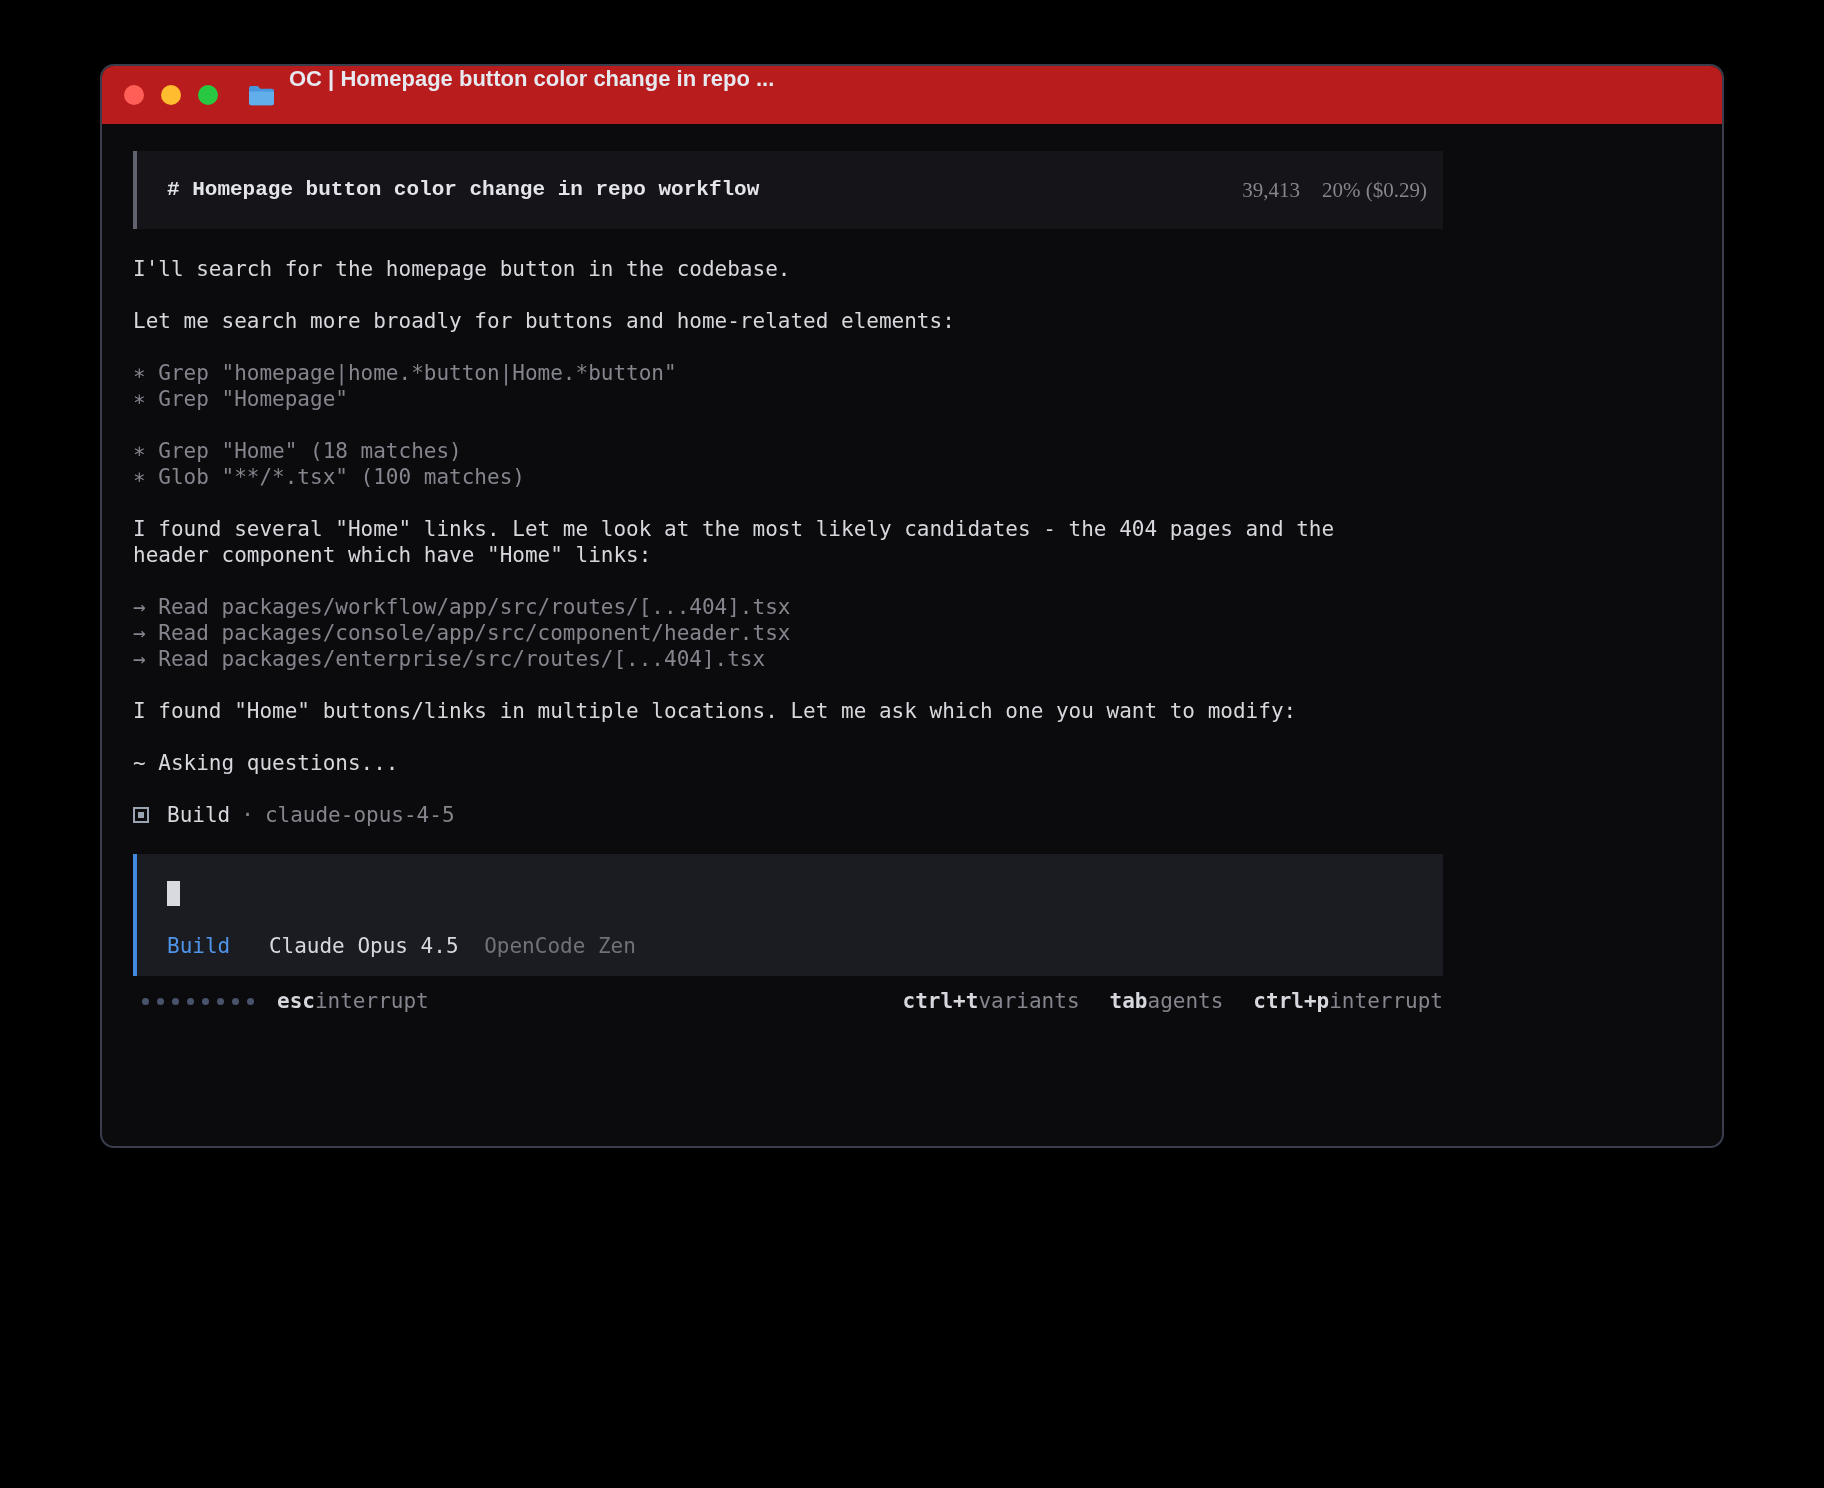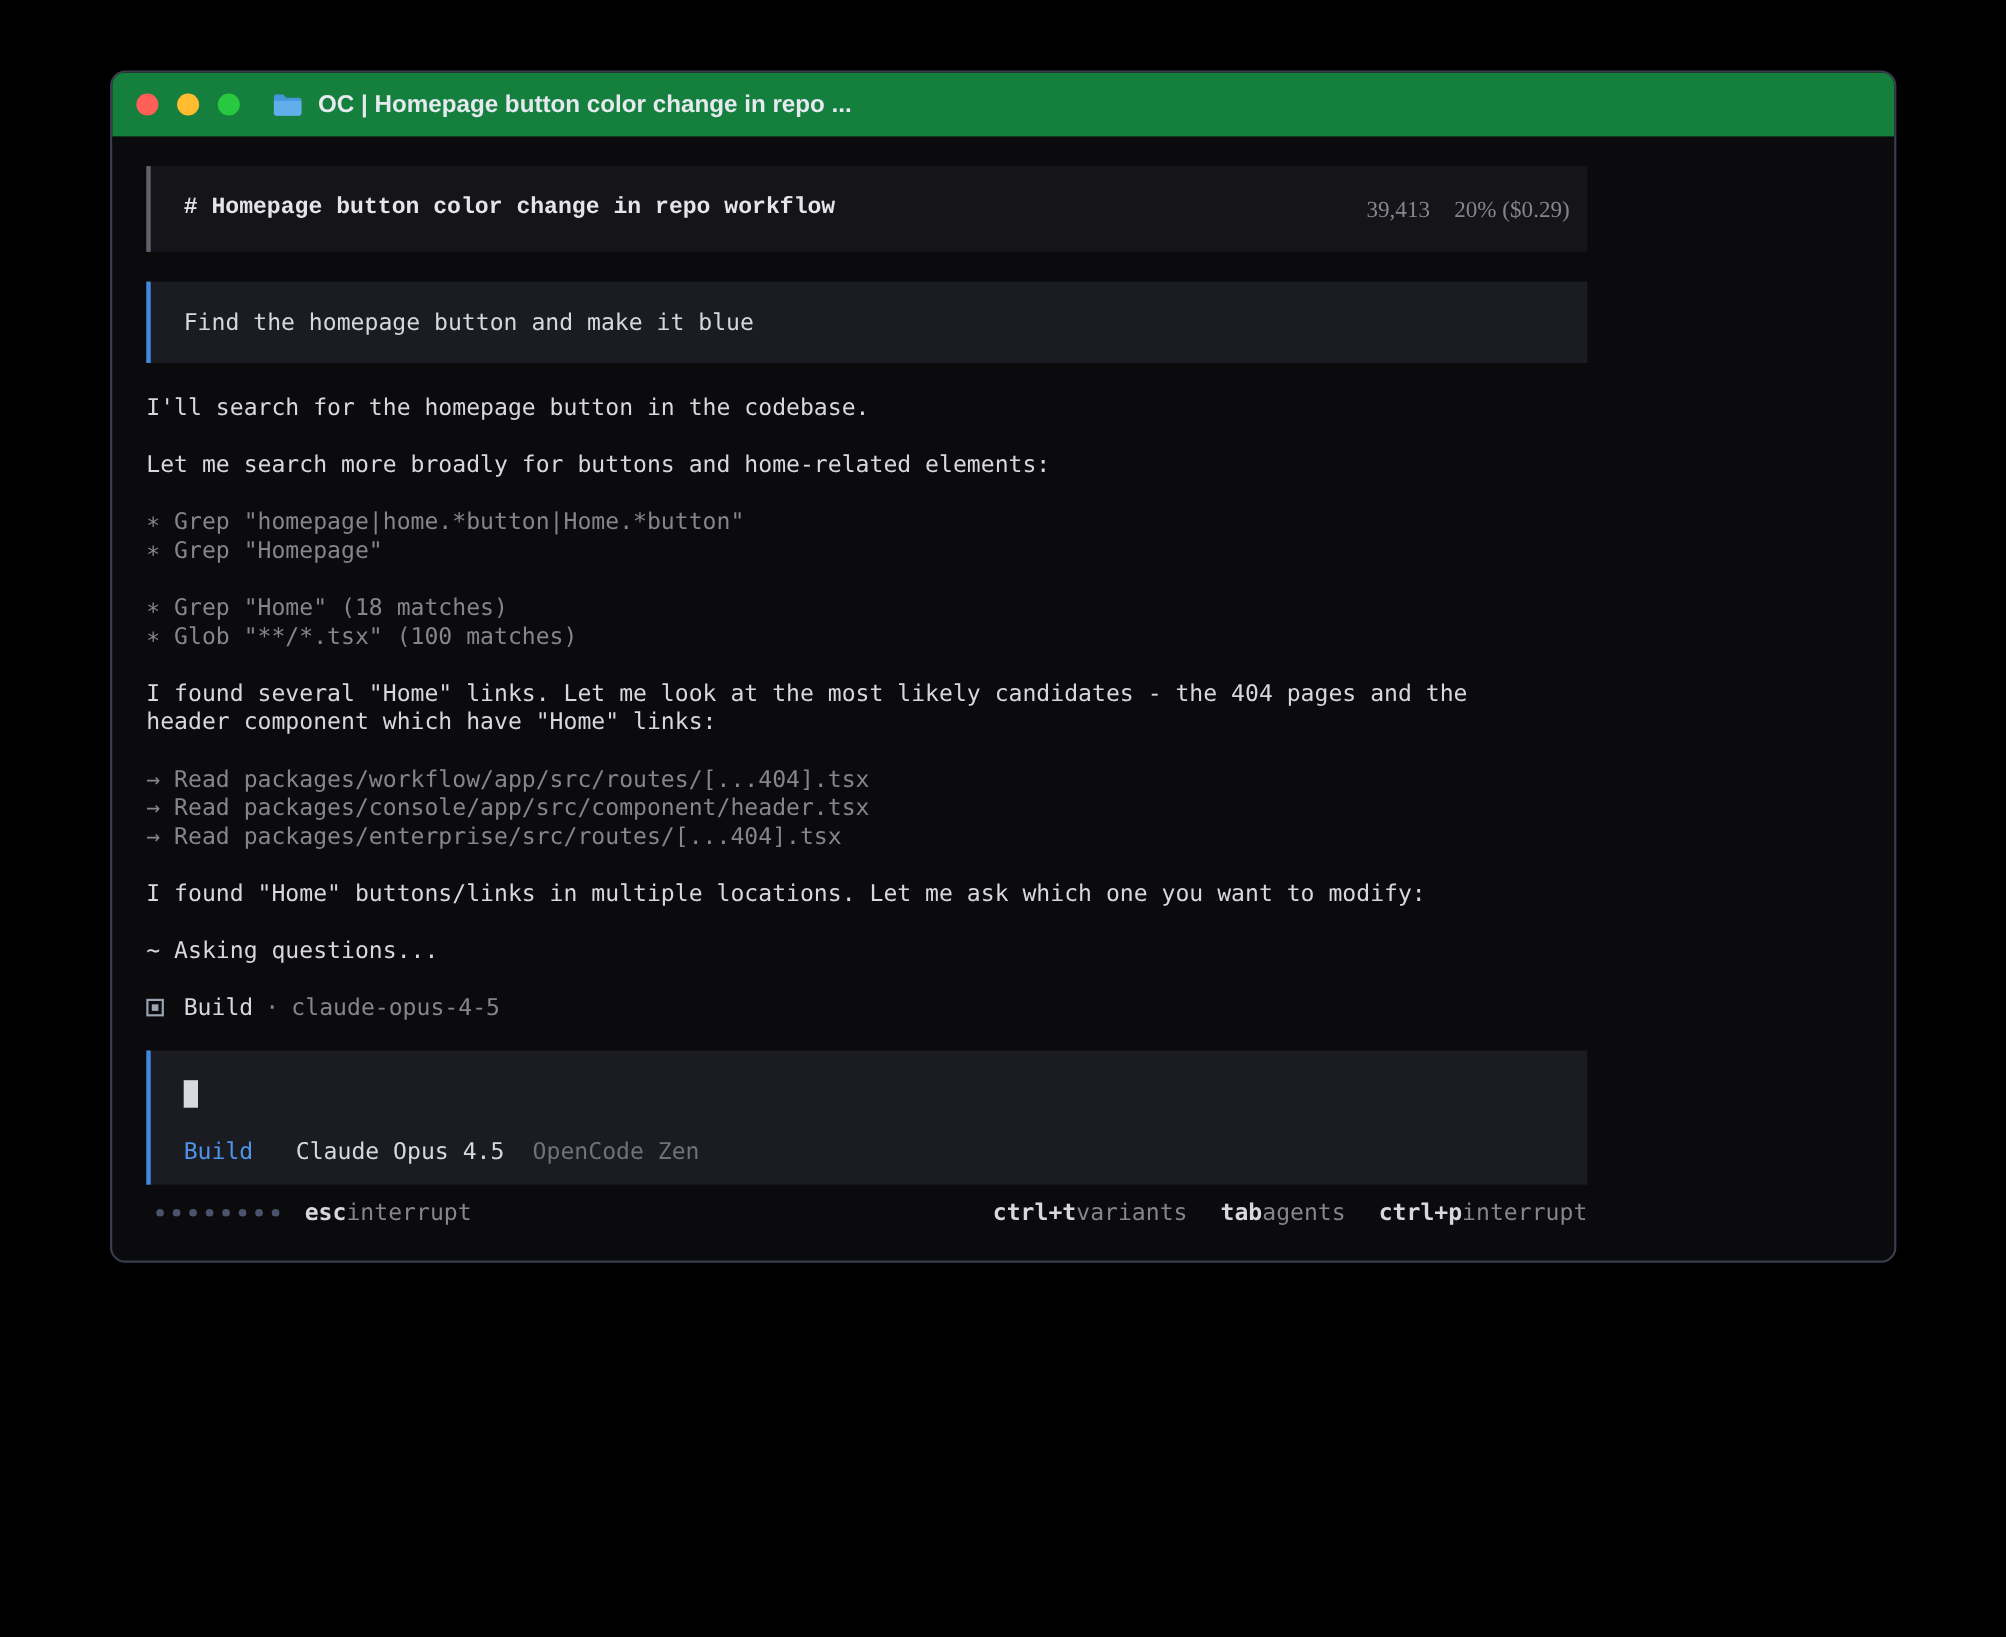--- a/index.html
+++ b/index.html
@@ -15,22 +15,22 @@
     width:1620px;height:1080px;
     background:#0b0b0d;
     border:2px solid #3a3e4c;
     border-radius:14px;
     overflow:hidden;
     box-shadow:0 24px 70px rgba(0,0,0,.65);
   }
   
   .titlebar{
     height:58px;
-    background:#15803d;
-    display:flex;align-items:center;
+    background:#b91c1c;
+    display:flex;
     padding:0 22px;
     font-family:"Liberation Sans",sans-serif;
   }
   .traffic{display:flex;gap:17px;align-items:center;}
   .light{width:20px;height:20px;border-radius:50%;display:inline-block;}
   .light.red{background:#ff5f57;}
   .light.yellow{background:#febc2e;}
   .light.green{background:#28c840;}
   .folder{margin-left:30px;display:flex;align-items:center;}
   .tb-title{
@@ -127,23 +127,20 @@
   <div class="content">
 
     <div class="block-header">
       <span class="bh-title"># Homepage button color change in repo workflow</span>
       <span class="bh-stats">
         <span>39,413</span>
         <span>20% ($0.29)</span>
       </span>
     </div>
 
-    <div class="block-user">
-      <span>Find the homepage button and make it blue</span>
-    </div>
 
     <div class="group">
       <div>I'll search for the homepage button in the codebase.</div>
     </div>
 
     <div class="group">
       <div>Let me search more broadly for buttons and home-related elements:</div>
     </div>
 
     <div class="group grey">

